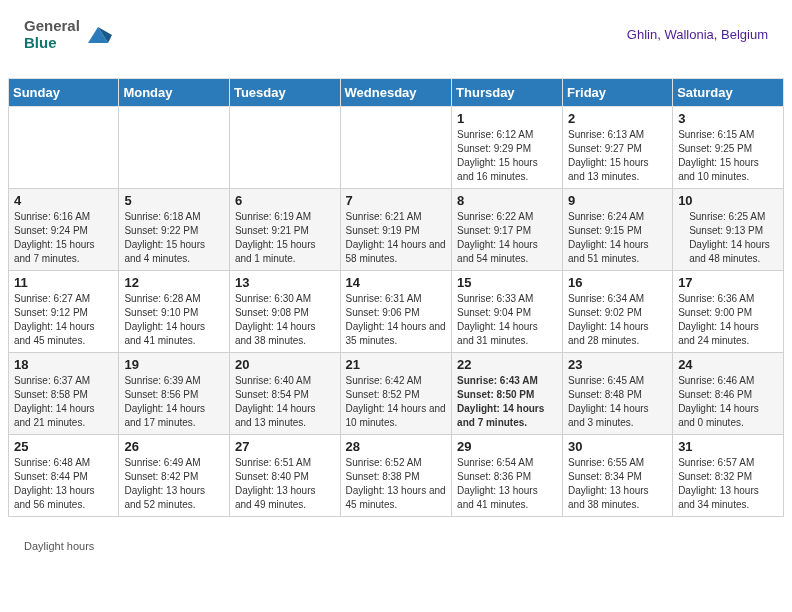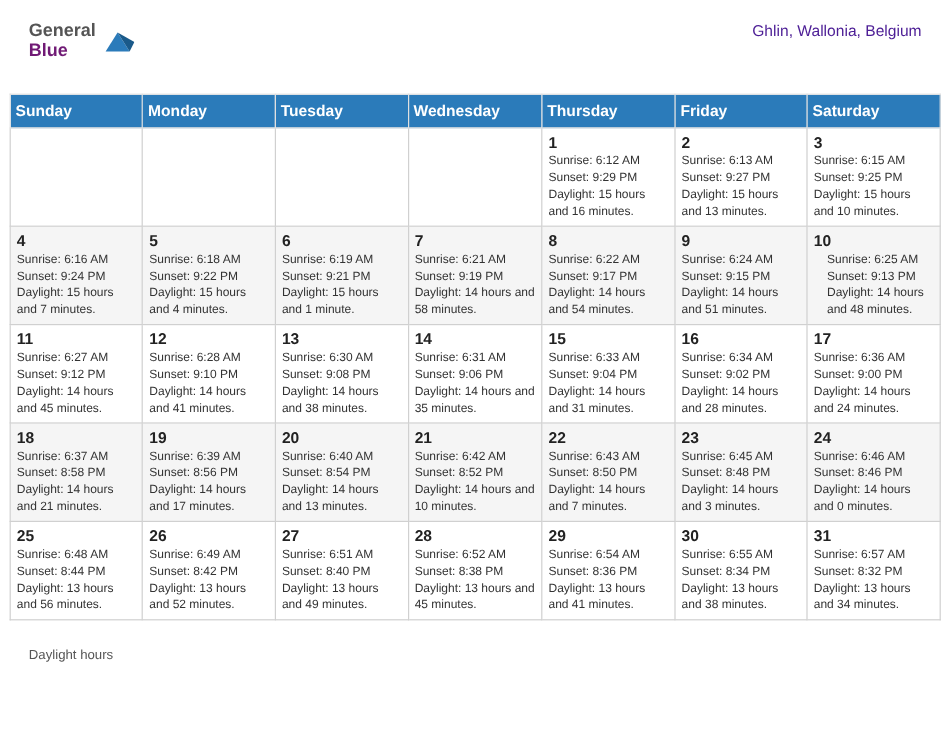--- a/index.html
+++ b/index.html
@@ -6,37 +6,37 @@
     body {
       font-family: Arial, sans-serif;
       background: #fff;
       width: 792px;
       min-height: 612px;
       overflow: hidden;
     }
     .header {
       display: flex;
       justify-content: space-between;
-      align-items: flex-start;
+      align-items: center;
       padding: 18px 24px 10px 24px;
     }
     .logo {
       display: flex;
       align-items: center;
       gap: 0px;
     }
     .logo-text {
       display: flex;
       flex-direction: column;
       font-size: 15px;
       font-weight: bold;
       line-height: 1.1;
     }
     .logo-text .general { color: #555; }
-    .logo-text .blue { color: #701a75; }
+    .logo-text .blue { color: #0f766e; }
     .logo-icon {
       width: 28px;
       height: 28px;
       margin-left: 4px;
     }
     .title-area {
       text-align: right;
     }
     .month-year {
       font-size: 38px;
@@ -271,21 +271,21 @@
 Daylight: 14 hours and 13 minutes.</div>
           </td>
           <td>
             <span class="day-num">21</span>
             <div class="day-info" style="white-space: pre-line;">Sunrise: 6:42 AM
 Sunset: 8:52 PM
 Daylight: 14 hours and 10 minutes.</div>
           </td>
           <td>
             <span class="day-num">22</span>
-            <div class="day-info" style="white-space: pre-line;">Sunrise: 6:43 AM
+            <div class="day-info" style="white-space: pre-line; font-weight: bold;">Sunrise: 6:43 AM
 Sunset: 8:50 PM
 Daylight: 14 hours and 7 minutes.</div>
           </td>
           <td>
             <span class="day-num">23</span>
             <div class="day-info" style="white-space: pre-line;">Sunrise: 6:45 AM
 Sunset: 8:48 PM
 Daylight: 14 hours and 3 minutes.</div>
           </td>
           <td>

